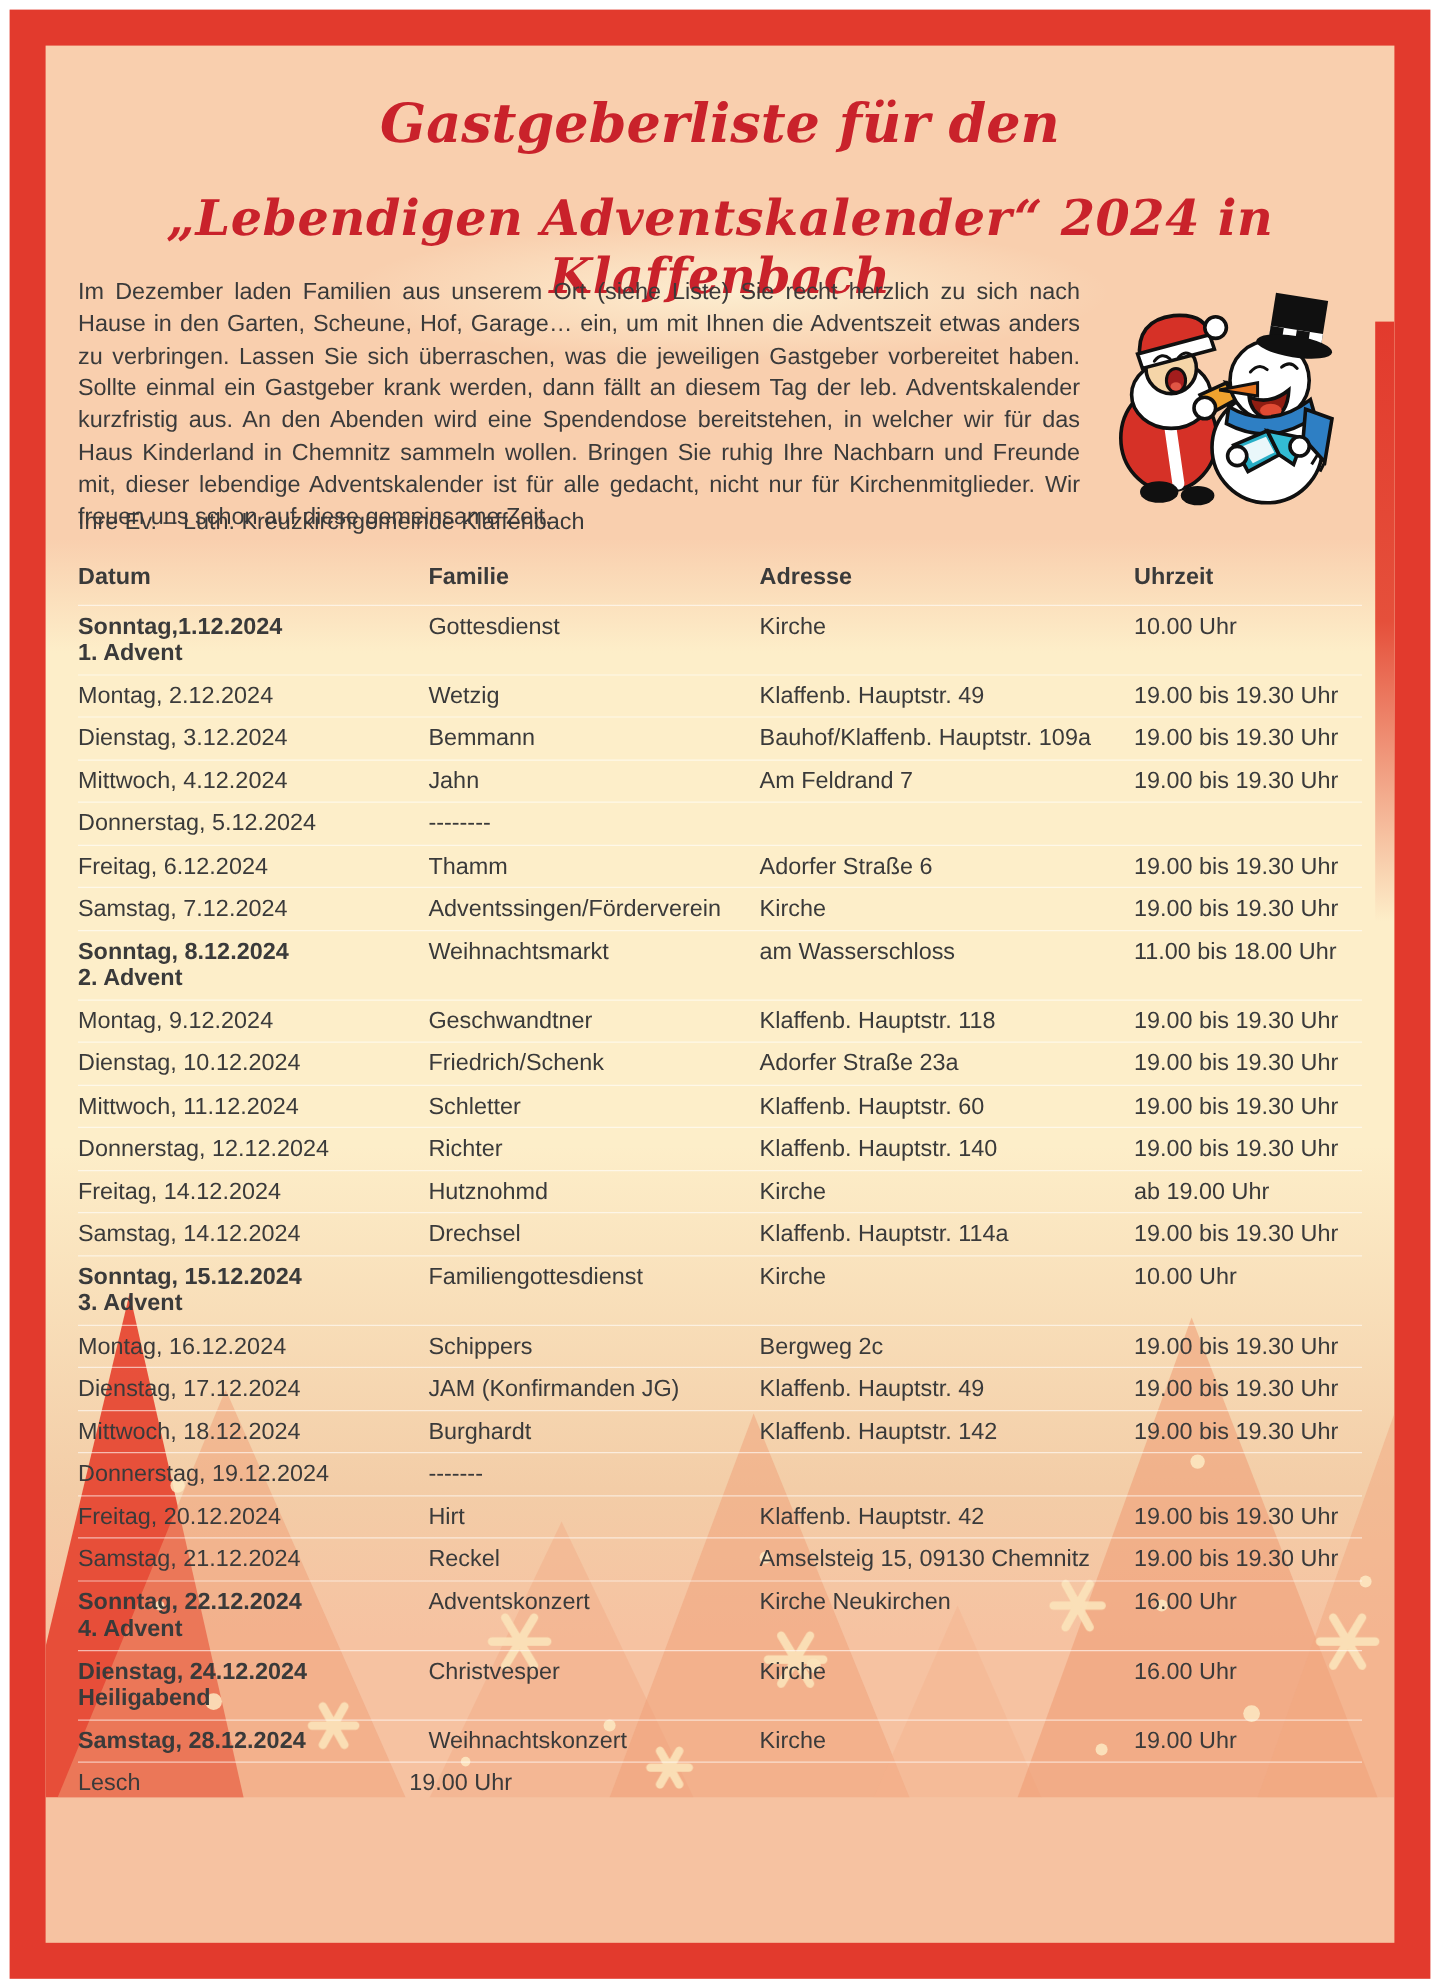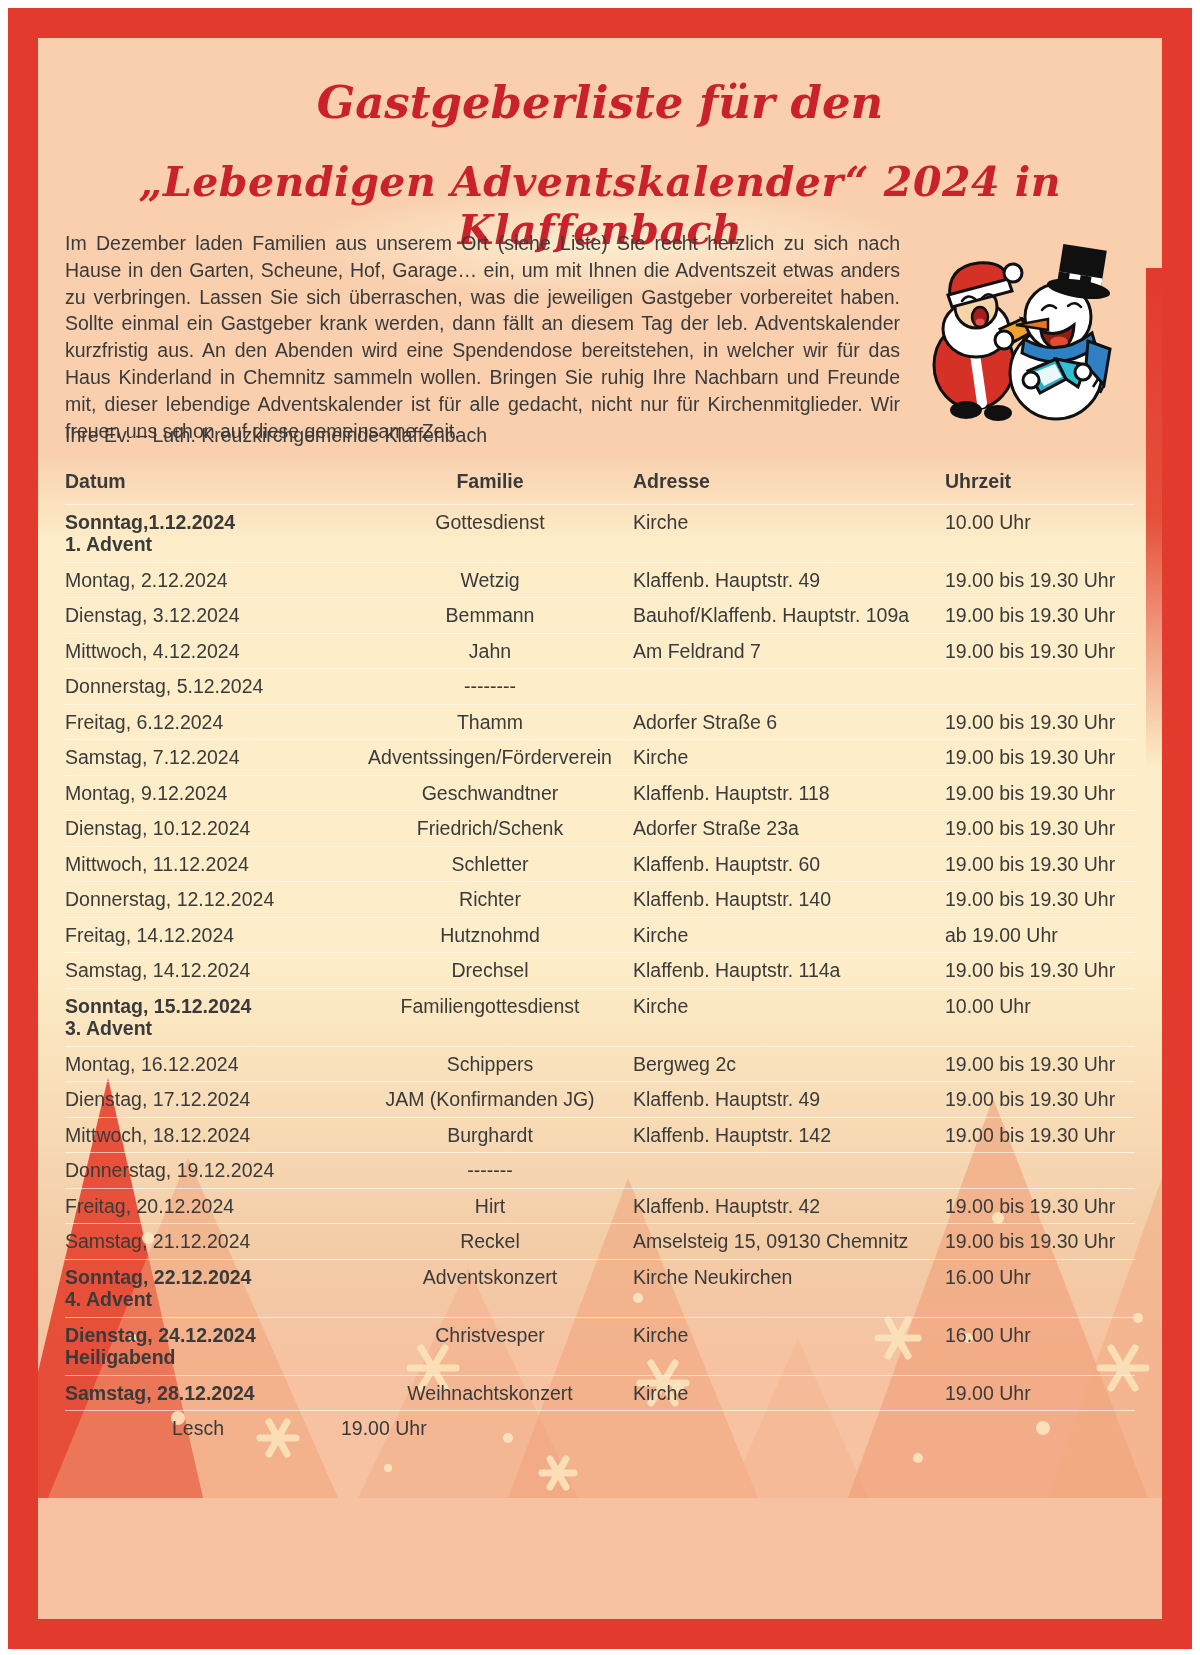--- a/index.html
+++ b/index.html
@@ -26,21 +26,21 @@
   .illustration{float:right;width:205px;height:192px;margin:2px 0 6px 16px;}
   .intro{margin:0;font-size:19.5px;line-height:26.8px;color:#3a3a3a;text-align:justify;}
   .signature{position:absolute;left:27px;top:386px;z-index:2;margin:0;
     font-size:19.5px;color:#3a3a3a;}
   
   .gtable{position:absolute;left:27px;top:428px;width:1070px;z-index:2;color:#3a3a3a;}
   .thead{display:flex;font-weight:700;font-size:19.5px;line-height:22px;padding:4px 0 11px 0;}
   .trow{display:flex;border-top:1px solid rgba(255,255,255,.6);padding:6px 0;}
   .cell{font-size:19.5px;line-height:22.5px;padding-right:10px;box-sizing:border-box;}
   .col-datum{width:292px;white-space:pre-line;}
-  .col-familie{width:276px;text-align:center;}
+  .col-familie{width:276px;}
   .col-adresse{width:312px;}
   .col-uhrzeit{flex:1;}
   .bold-date .col-datum{font-weight:700;}
 </style>
 </head>
 <body>
 
 <div class="page">
   <div class="frame">
     <div class="content">
@@ -200,20 +200,27 @@
               <div class="cell col-familie">Thamm</div>
               <div class="cell col-adresse">Adorfer Straße 6</div>
               <div class="cell col-uhrzeit">19.00 bis 19.30 Uhr</div>
             </div>
             <div class="trow">
               <div class="cell col-datum">Samstag, 7.12.2024</div>
               <div class="cell col-familie">Adventssingen/Förderverein</div>
               <div class="cell col-adresse">Kirche</div>
               <div class="cell col-uhrzeit">19.00 bis 19.30 Uhr</div>
             </div>
+            <div class="trow bold-date">
+              <div class="cell col-datum">Sonntag, 8.12.2024
+2. Advent</div>
+              <div class="cell col-familie">Weihnachtsmarkt</div>
+              <div class="cell col-adresse">am Wasserschloss</div>
+              <div class="cell col-uhrzeit">11.00 bis 18.00 Uhr</div>
+            </div>
             <div class="trow">
               <div class="cell col-datum">Montag, 9.12.2024</div>
               <div class="cell col-familie">Geschwandtner</div>
               <div class="cell col-adresse">Klaffenb. Hauptstr. 118</div>
               <div class="cell col-uhrzeit">19.00 bis 19.30 Uhr</div>
             </div>
             <div class="trow">
               <div class="cell col-datum">Dienstag, 10.12.2024</div>
               <div class="cell col-familie">Friedrich/Schenk</div>
               <div class="cell col-adresse">Adorfer Straße 23a</div>

